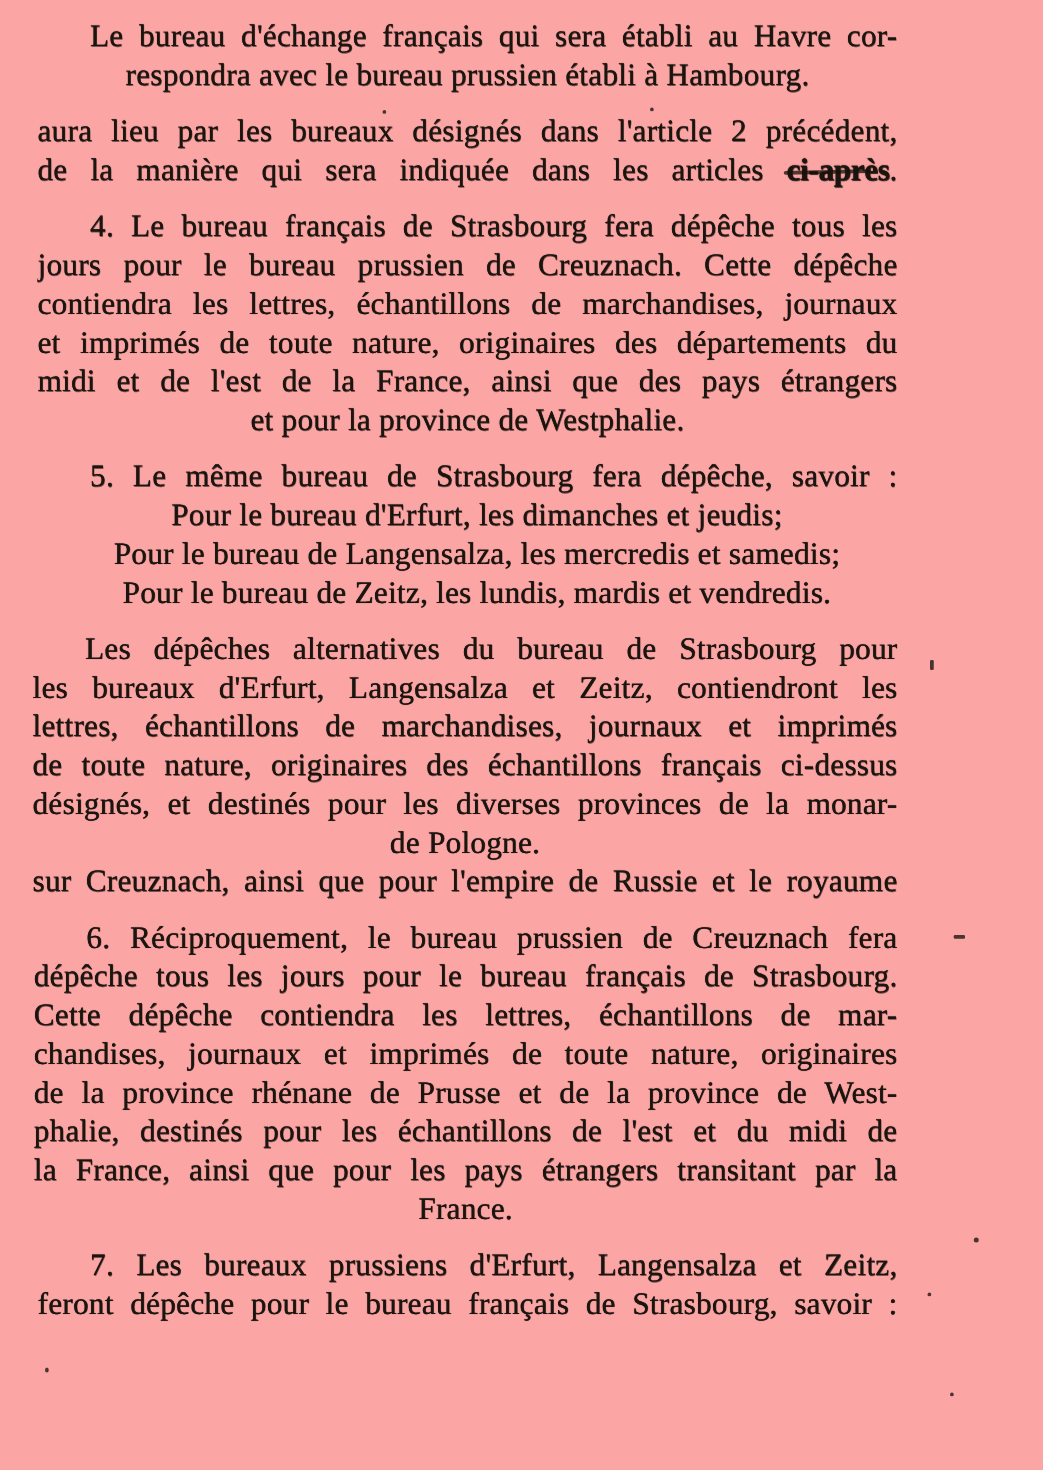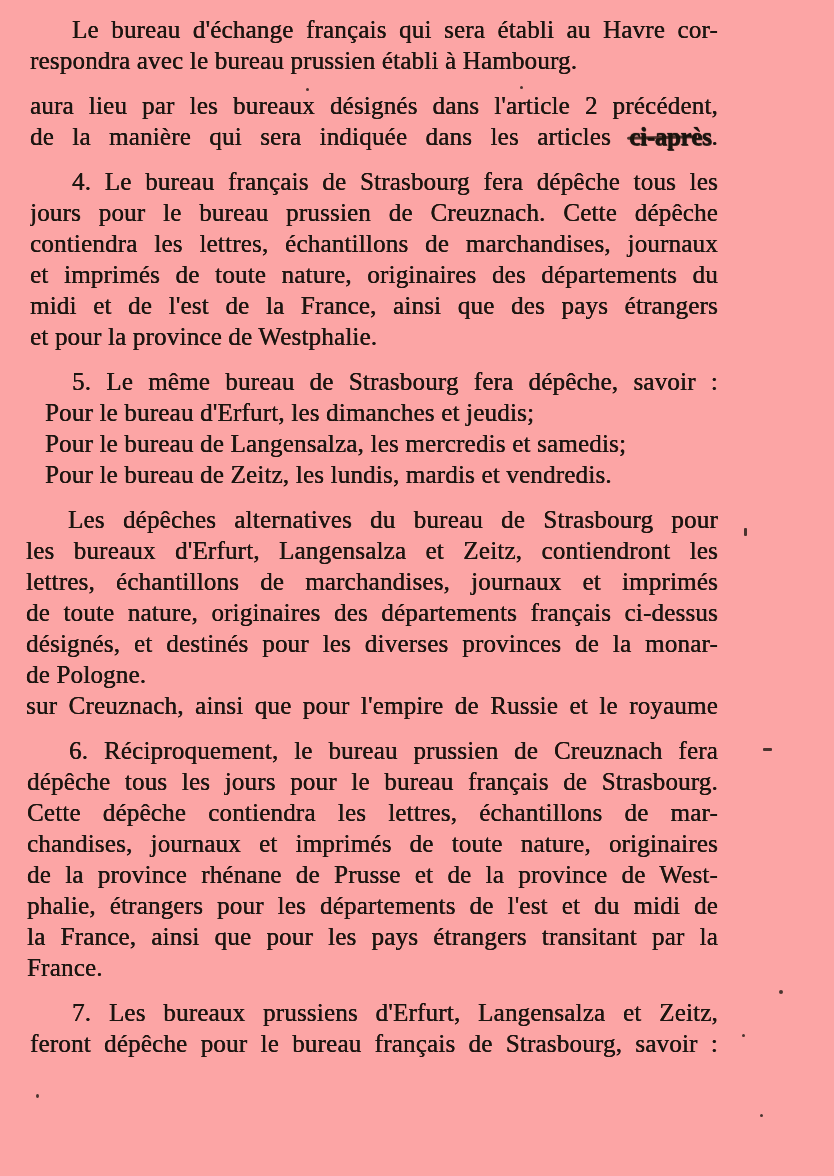--- a/index.html
+++ b/index.html
@@ -28,20 +28,21 @@
   }
   .paragraph {
     margin: 0 0 14px 0;
   }
   .paragraph:nth-child(5) { margin-left: -4px; }
   .paragraph:nth-child(6) { margin-left: -3px; }
   .line {
     height: 31px;
     overflow: hidden;
     white-space: normal;
+    text-align: center;
   }
   .line.justify {
     text-align: justify;
     text-align-last: justify;
     text-justify: inter-word;
   }
   .line.indent {
     text-indent: 42px;
   }
   .line.hang {
@@ -97,32 +98,32 @@
       <div class="paragraph">
         <div class="line justify indent">5. Le même bureau de Strasbourg fera dépêche, savoir :</div>
         <div class="line hang">Pour le bureau d'Erfurt, les dimanches et jeudis;</div>
         <div class="line hang">Pour le bureau de Langensalza, les mercredis et samedis;</div>
         <div class="line hang">Pour le bureau de Zeitz, les lundis, mardis et vendredis.</div>
       </div>
       <div class="paragraph">
         <div class="line justify indent">Les dépêches alternatives du bureau de Strasbourg pour</div>
         <div class="line justify">les bureaux d'Erfurt, Langensalza et Zeitz, contiendront les</div>
         <div class="line justify">lettres, échantillons de marchandises, journaux et imprimés</div>
-        <div class="line justify">de toute nature, originaires des départements français ci-dessus</div>
+        <div class="line justify">de toute nature, originaires des échantillons français ci-dessus</div>
         <div class="line justify">désignés, et destinés pour les diverses provinces de la monar-</div>
         <div class="line">de Pologne.</div>
         <div class="line justify">sur Creuznach, ainsi que pour l'empire de Russie et le royaume</div>
       </div>
       <div class="paragraph">
         <div class="line justify indent">6. Réciproquement, le bureau prussien de Creuznach fera</div>
         <div class="line justify">dépêche tous les jours pour le bureau français de Strasbourg.</div>
         <div class="line justify">Cette dépêche contiendra les lettres, échantillons de mar-</div>
         <div class="line justify">chandises, journaux et imprimés de toute nature, originaires</div>
         <div class="line justify">de la province rhénane de Prusse et de la province de West-</div>
-        <div class="line justify">phalie, étrangers pour les départements de l'est et du midi de</div>
+        <div class="line justify">phalie, destinés pour les échantillons de l'est et du midi de</div>
         <div class="line justify">la France, ainsi que pour les pays étrangers transitant par la</div>
         <div class="line">France.</div>
       </div>
       <div class="paragraph">
         <div class="line justify indent">7. Les bureaux prussiens d'Erfurt, Langensalza et Zeitz,</div>
         <div class="line justify">feront dépêche pour le bureau français de Strasbourg, savoir :</div>
       </div>
     </div>
 
   <div class="speckle dash" style="left:763px; top:748px; width:9px; height:3px;"></div>

